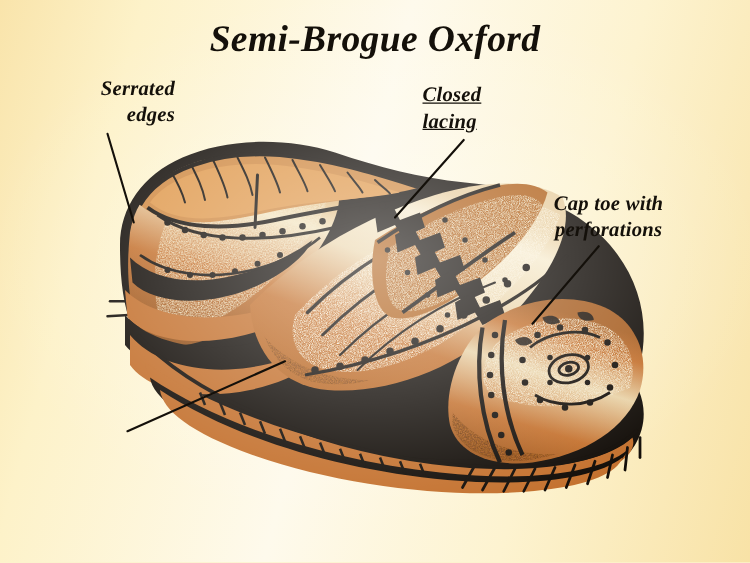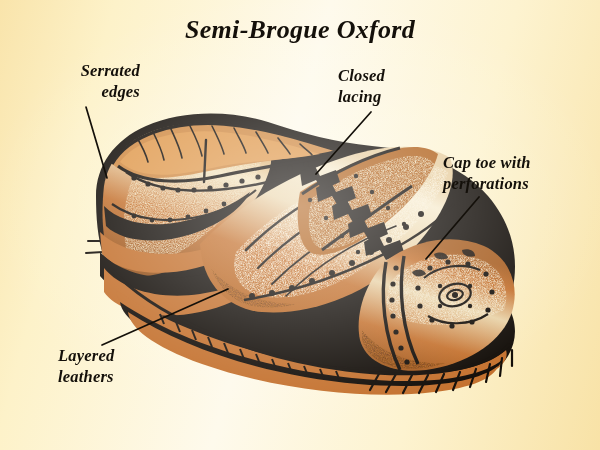--- a/index.html
+++ b/index.html
@@ -24,26 +24,26 @@
     font-style:italic;font-weight:bold;
     font-size:16.5px;line-height:21px;
     color:#14100a;white-space:pre-line;
     letter-spacing:.2px;
     z-index:6;
   }
   #title{
     position:absolute;left:0;top:15px;width:600px;
     text-align:center;
     font-family:"Liberation Serif","DejaVu Serif",serif;
-    font-style:italic;font-weight:bold;font-size:26px;
+    font-style:italic;font-weight:bold;font-size:30px;
     color:#14100a;letter-spacing:.3px;z-index:6;
   }
   #lbl-serrated{left:42px;top:60px;text-align:right;width:98px;}
-  #lbl-lacing{left:338px;top:65px;text-align:left;}
-  #lbl-captoe{left:443px;top:152px;text-align:left;}
+  #lbl-lacing{left:338px;top:65px;text-align:left;text-decoration:underline;}
+  #lbl-captoe{left:443px;top:152px;text-align:center;}
   #lbl-layered{left:58px;top:345px;text-align:left;}
   .leaders{position:absolute;left:0;top:0;width:600px;height:450px;z-index:5;pointer-events:none;}
 </style>
 </head>
 <body>
 
 <div id="stage">
 
   <svg class="art" viewBox="0 0 600 450" aria-hidden="true">
     <defs>
@@ -343,16 +343,14 @@
   </svg>
 
   <div id="title">Semi-Brogue Oxford</div>
 
   <div class="label" id="lbl-serrated">Serrated
 edges</div>
   <div class="label" id="lbl-lacing">Closed
 lacing</div>
   <div class="label" id="lbl-captoe">Cap toe with
 perforations</div>
-  <div class="label" id="lbl-layered">Layered
-leathers</div>
 
 </div>
 
 </body></html>

